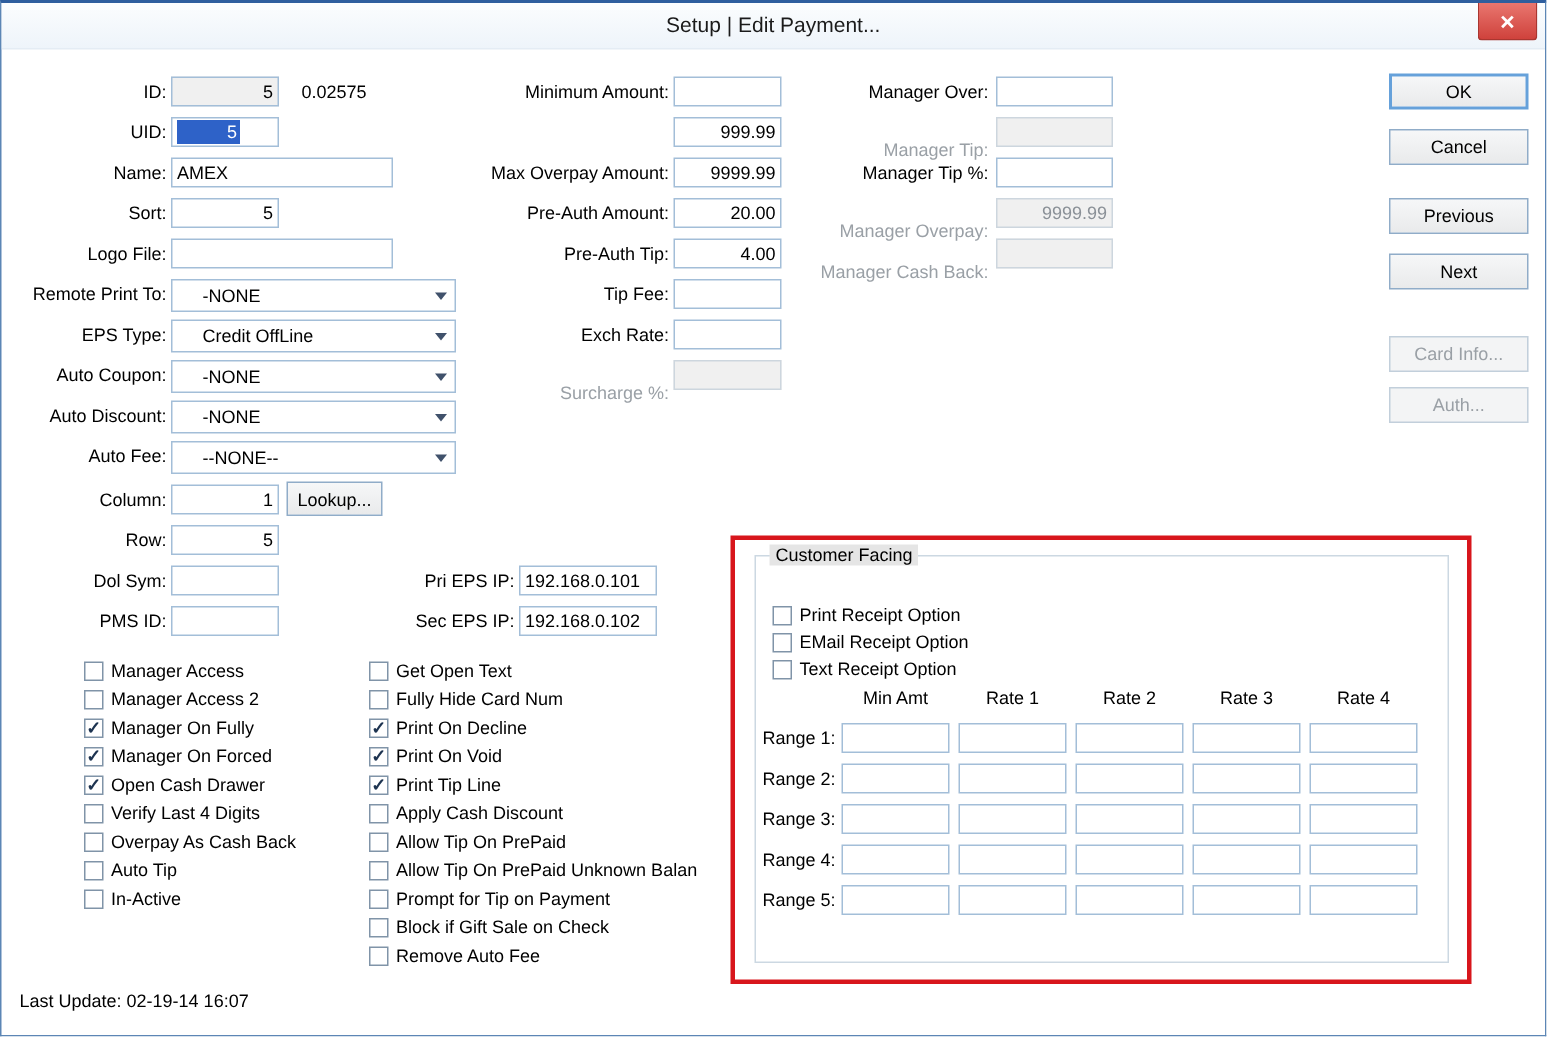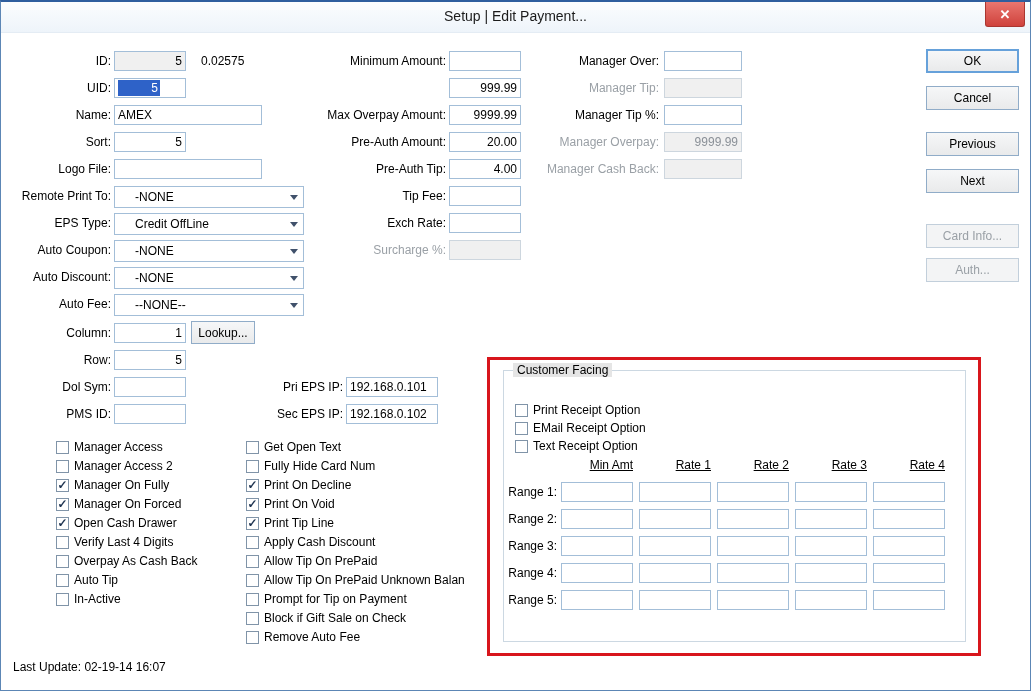--- a/index.html
+++ b/index.html
@@ -9,21 +9,21 @@
             box-sizing:border-box; overflow:hidden; font-size:12px; color:#000; }
   .titlebar { position:absolute; left:0; right:0; top:0; height:30px;
               background:linear-gradient(#fbfdfe,#eef4fa); border-bottom:1px solid #e4ecf4; }
   .title { position:absolute; left:0; right:0; top:0; height:30px; line-height:28px;
            text-align:center; font-size:14px; color:#1b1b1b; }
   .close { position:absolute; top:0; right:5px; width:38px; height:24px;
            background:linear-gradient(#e9766f,#cf423c); border:1px solid #a93630; border-top:none;
            border-radius:0 0 3px 3px; color:#fff; display:flex; align-items:center;
            justify-content:center; font-size:13px; font-weight:bold; cursor:pointer; z-index:60; }
   .lbl { position:absolute; height:20px; line-height:20px; text-align:right; white-space:nowrap; }
-  .lbl-dis { color:#9aa0a6; }
+  .lbl-dis { color:#9aa0a6;margin-top:12px; }
   .static { position:absolute; height:20px; line-height:20px; white-space:nowrap; }
   .tb { position:absolute; height:20px; line-height:18px; border:1px solid #a3bed8; background:#fff;
         padding:0 3px; box-sizing:border-box; white-space:nowrap; overflow:hidden; cursor:text; }
   .num { text-align:right; }
   .ro { background:#f0f0f0; }
   .dis { background:#f0f0f0; border-color:#cdd6de; color:#8a9097; cursor:default; }
   .sel { display:inline-block; min-width:42px; background:#2e62c8; color:#fff; text-align:right;
          padding:0 2px; height:16px; line-height:16px; margin-top:1px; box-sizing:border-box; }
   .combo { position:absolute; height:22px; line-height:20px; border:1px solid #a3bed8; background:#fff;
            padding:0 20px 0 20px; box-sizing:border-box; cursor:default; white-space:nowrap; }
@@ -36,21 +36,21 @@
   .btn.default { border:2px solid #66a1da; }
   .btn.disbtn { color:#9aa0a6; border-color:#c2cfdb; background:#f3f4f5; cursor:default; }
   .btn.small { width:64px; height:23px; }
   .cb { position:absolute; height:16px; display:flex; align-items:center; cursor:pointer; }
   .cb .box { width:13px; height:13px; box-sizing:border-box; border:1px solid #8094a8; background:#fff;
              margin-right:5px; font-size:12px; line-height:11px; text-align:center; color:#1d3350;
              font-weight:bold; flex:0 0 13px; }
   .cb .cbl { white-space:nowrap; }
   .group { position:absolute; border:1px solid #ccd8e2; }
   .gtitle { position:absolute; background:#e5e5e5; padding:0 4px; height:14px; line-height:14px; z-index:2; }
-  .colh { position:absolute; width:72px; text-align:right; height:16px; line-height:16px;text-decoration:underline; }
+  .colh { position:absolute; width:72px; text-align:center; height:16px; line-height:16px; }
   .annotation { position:absolute; border:3px solid #d8161c; pointer-events:none; z-index:50; }
   .footer { position:absolute; white-space:nowrap; }
 </style>
 </head>
 <body>
 
 <div class="dialog">
 
   <div class="titlebar">
     <div class="title">Setup | Edit Payment...</div>

